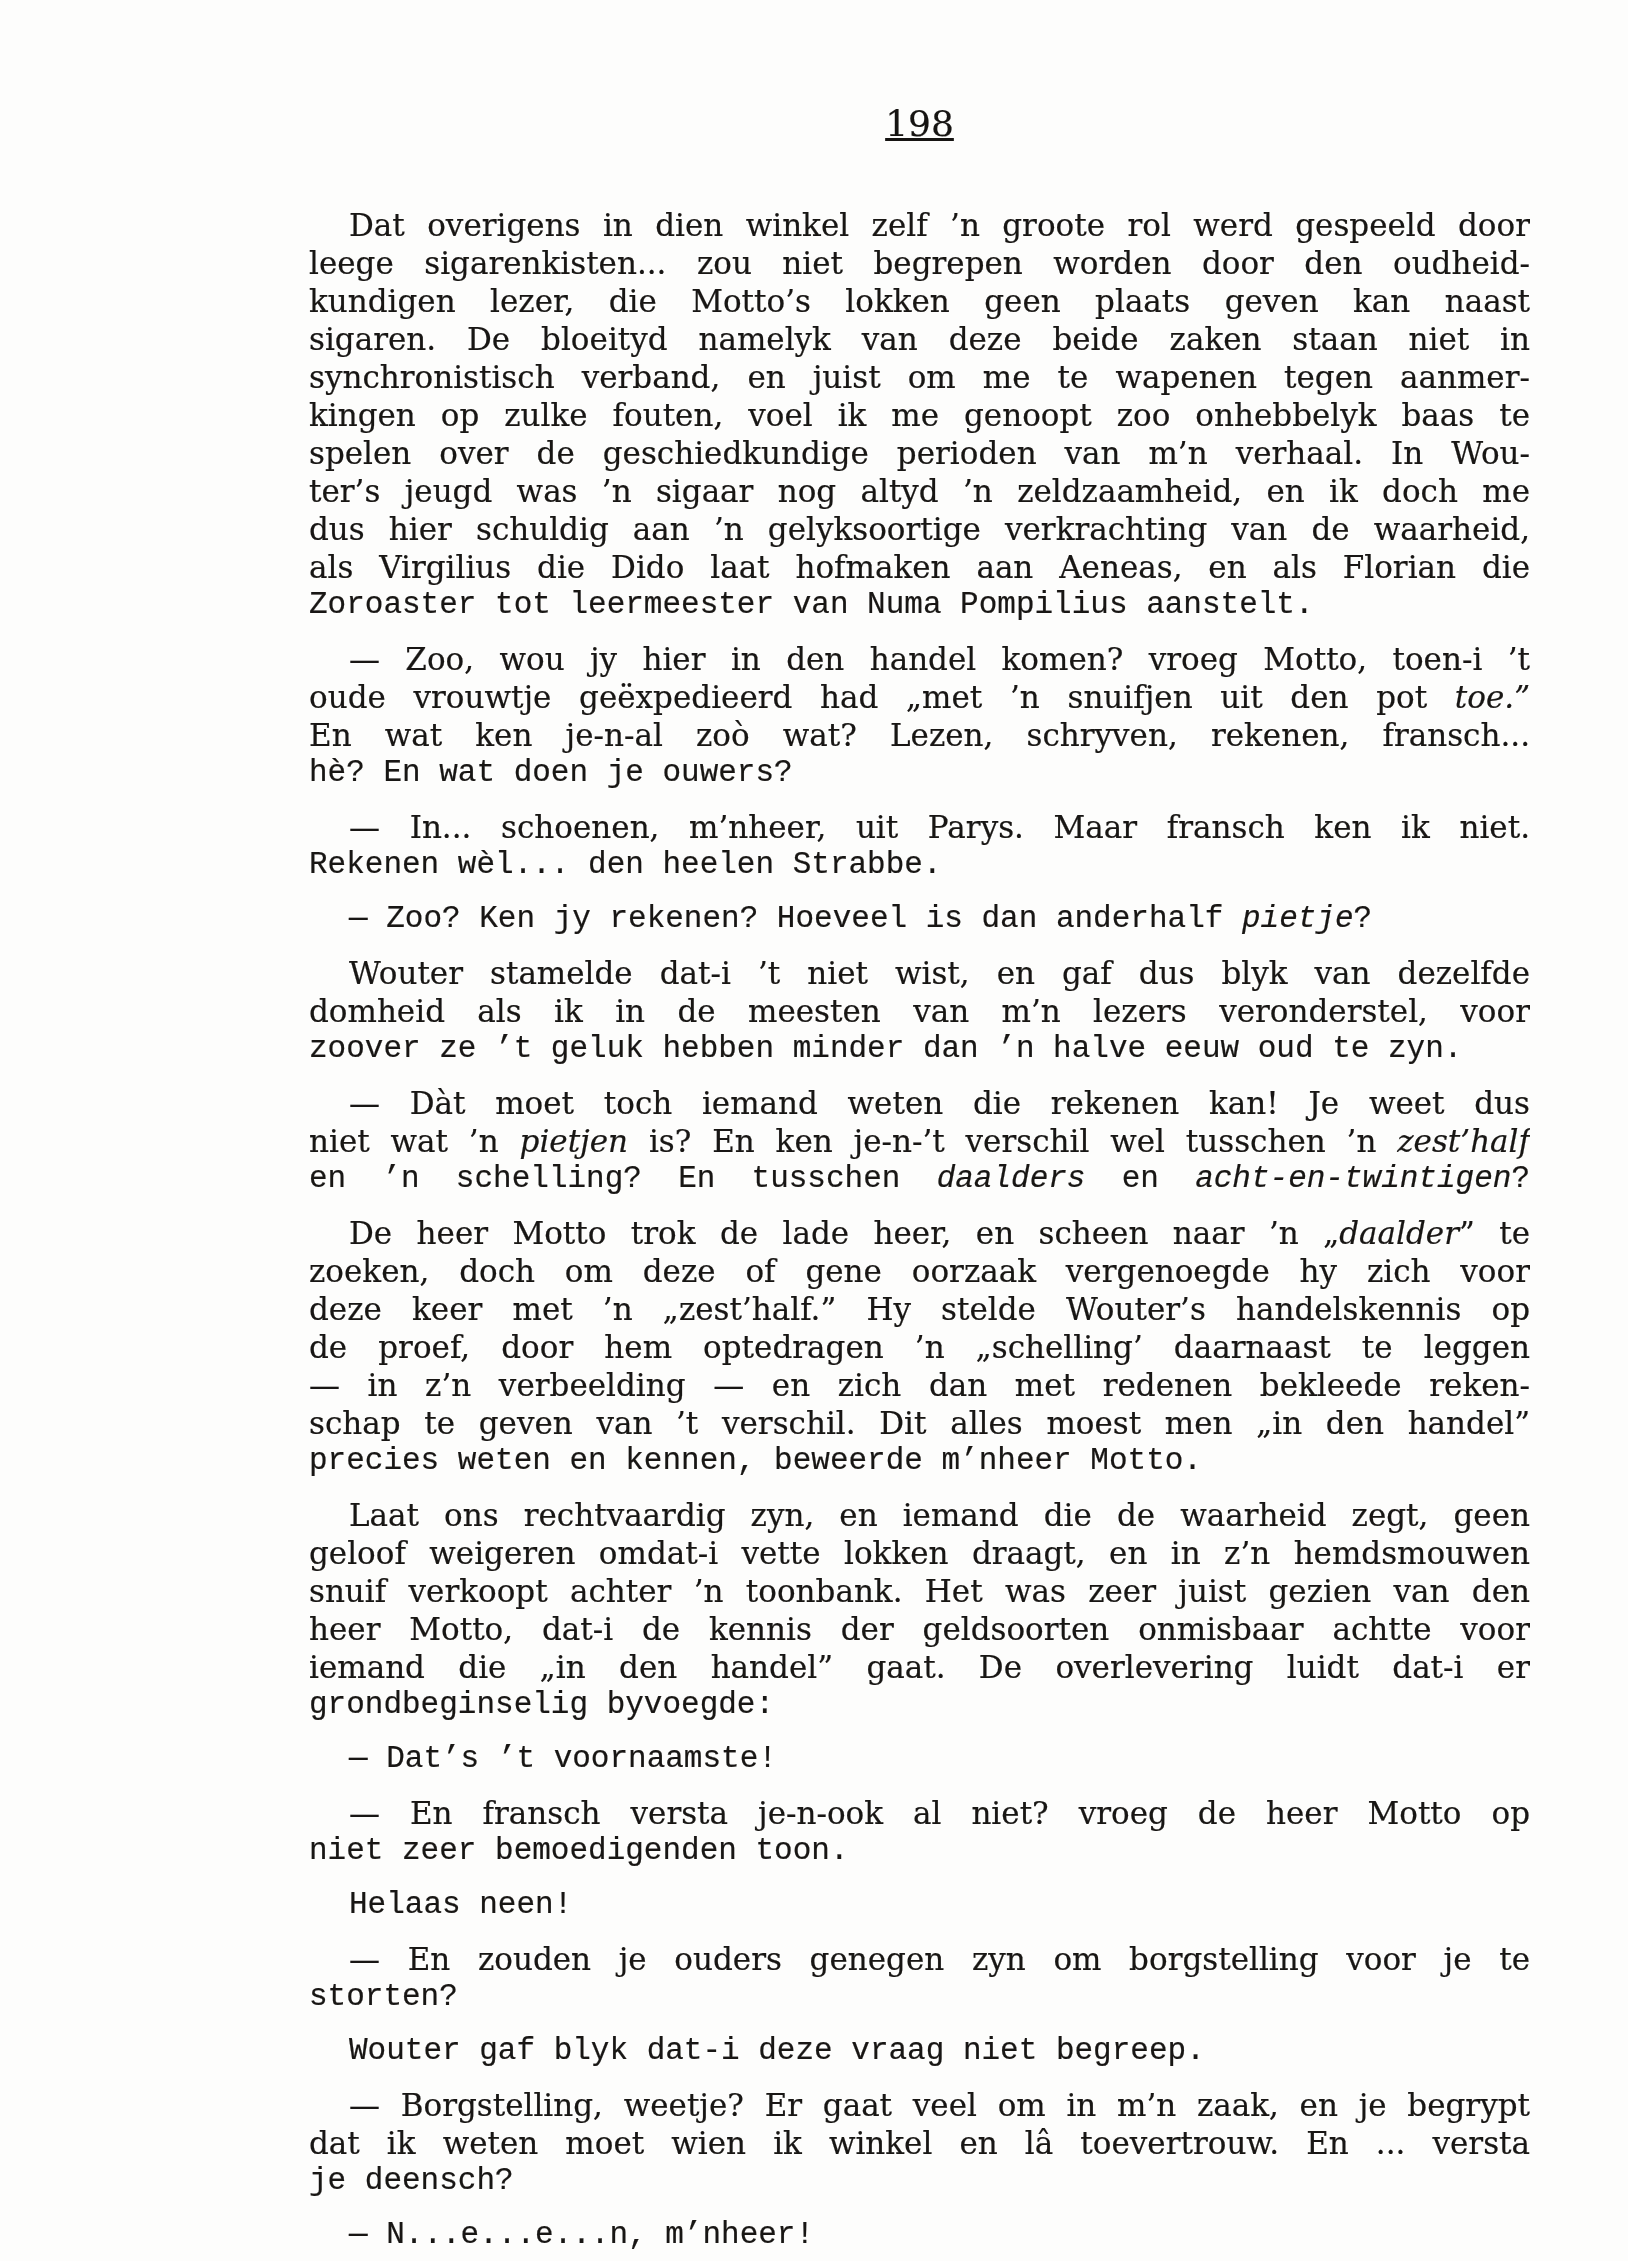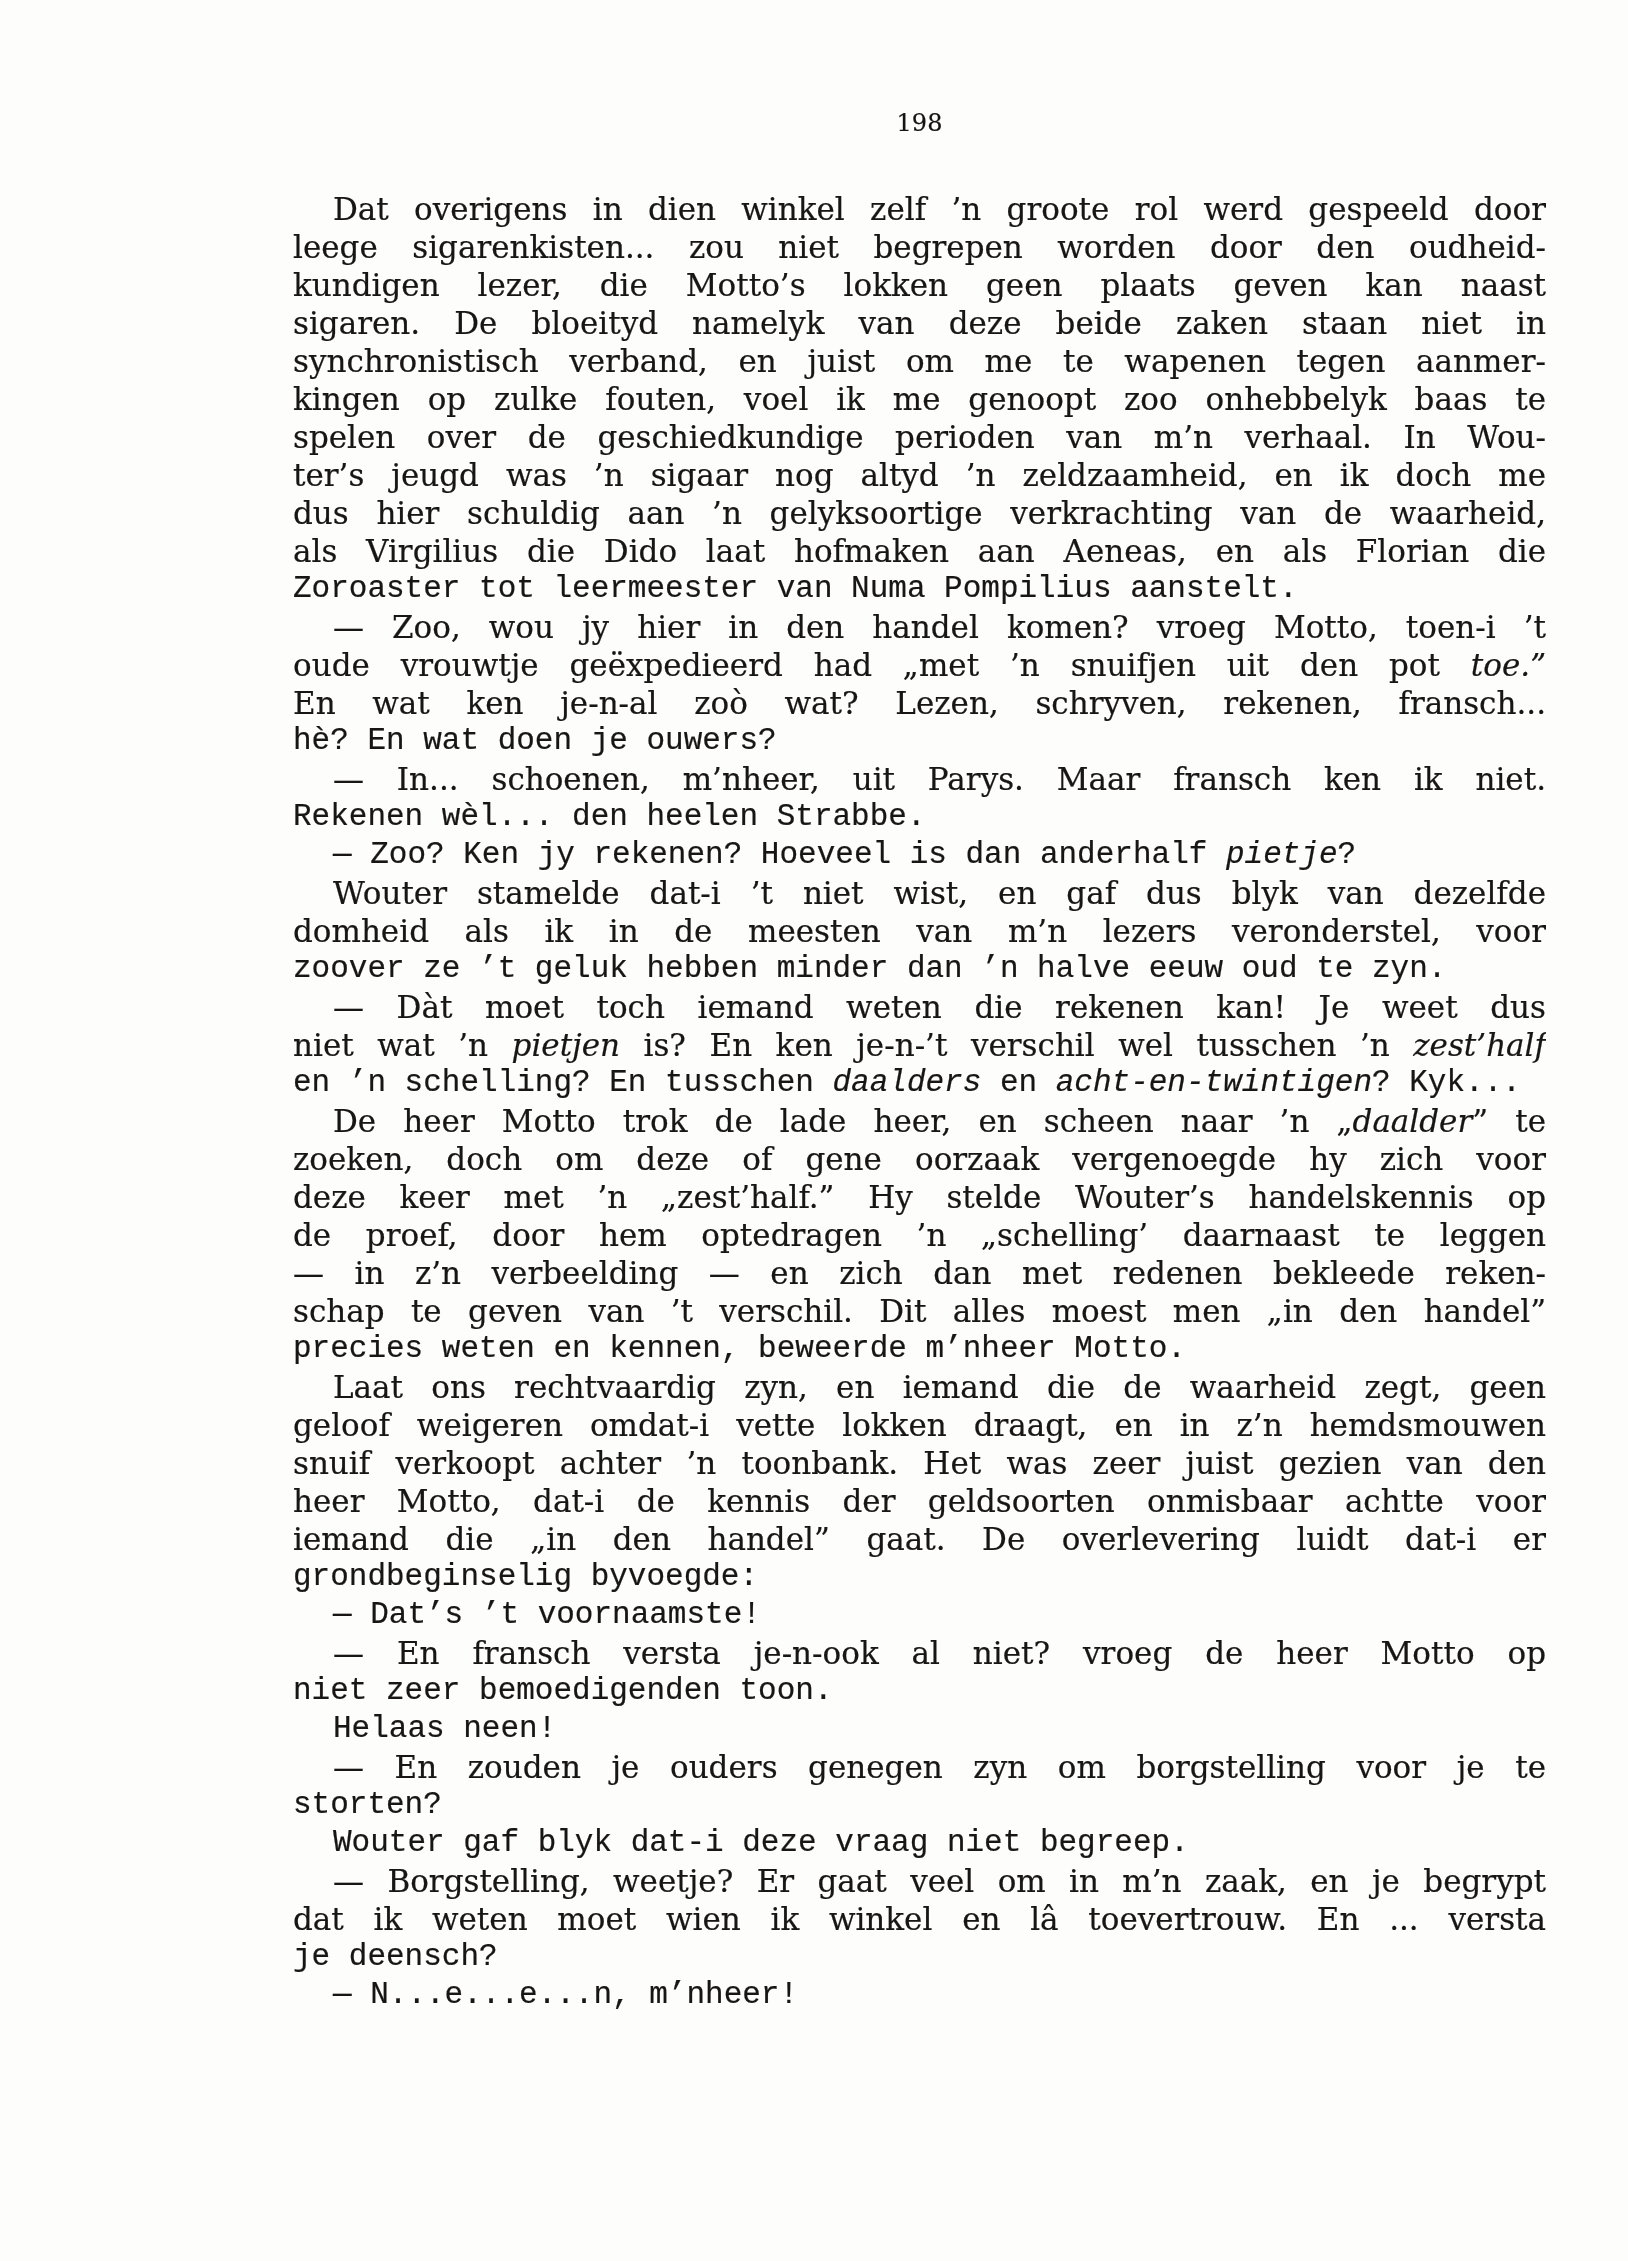--- a/index.html
+++ b/index.html
@@ -16,34 +16,35 @@
     height: 2261px;
     background: #fdfdfc;
     overflow: hidden;
   }
   .page-number {
     position: absolute;
     left: 293px;
     top: 103px;
     width: 1253px;
     text-align: center;
-    font-size: 24px;
+    font-size: 36px;
     line-height: 41px;
     color: #161412;
+    text-decoration: underline;
     -webkit-text-stroke: 0.2px #161412;
   }
   .text-block {
     position: absolute;
     left: 293px;
     top: 190px;
     width: 1253px;
     color: #181614;
   }
   .paragraph {
-    margin: 0;
+    margin: 16px;
     padding: 0;
   }
   .line {
     font-size: 31px;
     line-height: 38px;
     height: 38px;
     overflow: hidden;
     text-align: justify;
     text-align-last: justify;
     white-space: normal;

